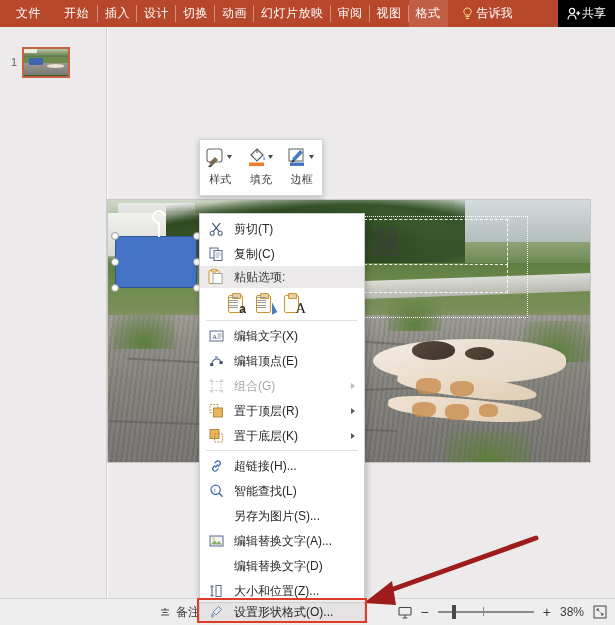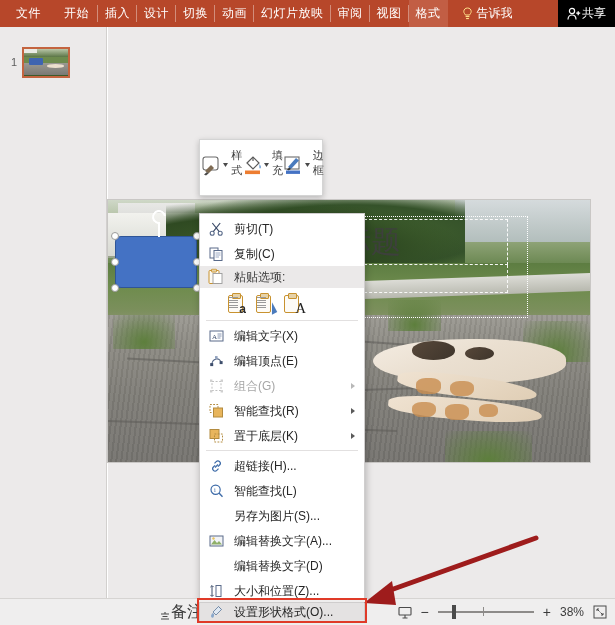--- a/index.html
+++ b/index.html
@@ -233,21 +233,21 @@
     position: absolute; left: 199px; top: 139px;
     width: 124px; height: 57px;
     background: #ffffff;
     border: 1px solid #d4d4d4;
     box-shadow: 0 2px 6px rgba(0,0,0,0.22);
     display: flex; align-items: flex-start; justify-content: space-around;
     padding-top: 6px;
   }
   .mini-item {
     width: 38px;
-    display: flex; flex-direction: row; align-items: flex-end;
+    display: flex; flex-direction: column; align-items: center;
   }
   .mini-gl { height: 24px; display: flex; align-items: center; }
   .mini-lbl { font-size: 11px; color: #3a3a3a; margin-top: 2px; }
 
   
   .ctx-menu {
     position: absolute; left: 199px; top: 213px;
     width: 166px;
     background: #ffffff;
     border: 1px solid #d0cece;
@@ -341,22 +341,22 @@
   
   .status {
     position: absolute; left: 0; bottom: 0;
     width: 615px; height: 27px;
     background: #efeeee;
     border-top: 1px solid #d6d4d2;
     display: flex; align-items: center;
   }
   .st-notes {
     position: absolute; left: 159px; top: 50%; transform: translateY(-50%);
-    display: flex; align-items: flex-end; 
-    font-size: 16px; color: #3a3a3a;
+    display: flex; align-items: center; gap: 5px;
+    font-size: 12px; color: #3a3a3a;
   }
   .st-item-sel {
     position: absolute; left: 199px; top: 3px;
     width: 166px; height: 21px;
     background: #e4e2e2;
     display: flex; align-items: center;
     padding-left: 34px;
     font-size: 12px; color: #262626;
     border: 1px solid #cfcdcd;
   }
@@ -643,21 +643,21 @@
       <span class="arw"></span>
     </div>
 
     <div class="mi">
       <span class="ic">
         <svg width="15" height="15" viewBox="0 0 15 15">
           <rect x="1" y="1" width="8" height="8" fill="none" stroke="#b38b3f" stroke-width="1" stroke-dasharray="1.8 1.4"></rect>
           <rect x="4.5" y="4.5" width="9" height="9" fill="#e8b55c" stroke="#b38b3f" stroke-width="1"></rect>
         </svg>
       </span>
-      <span class="lbl">智能查找(R)</span>
+      <span class="lbl">置于顶层(R)</span>
       <span class="arw"></span>
     </div>
 
     <div class="mi">
       <span class="ic">
         <svg width="15" height="15" viewBox="0 0 15 15">
           <rect x="1" y="1" width="9" height="9" fill="#e8b55c" stroke="#b38b3f" stroke-width="1"></rect>
           <rect x="5.5" y="5.5" width="8" height="8" fill="none" stroke="#b38b3f" stroke-width="1" stroke-dasharray="1.8 1.4"></rect>
         </svg>
       </span>

